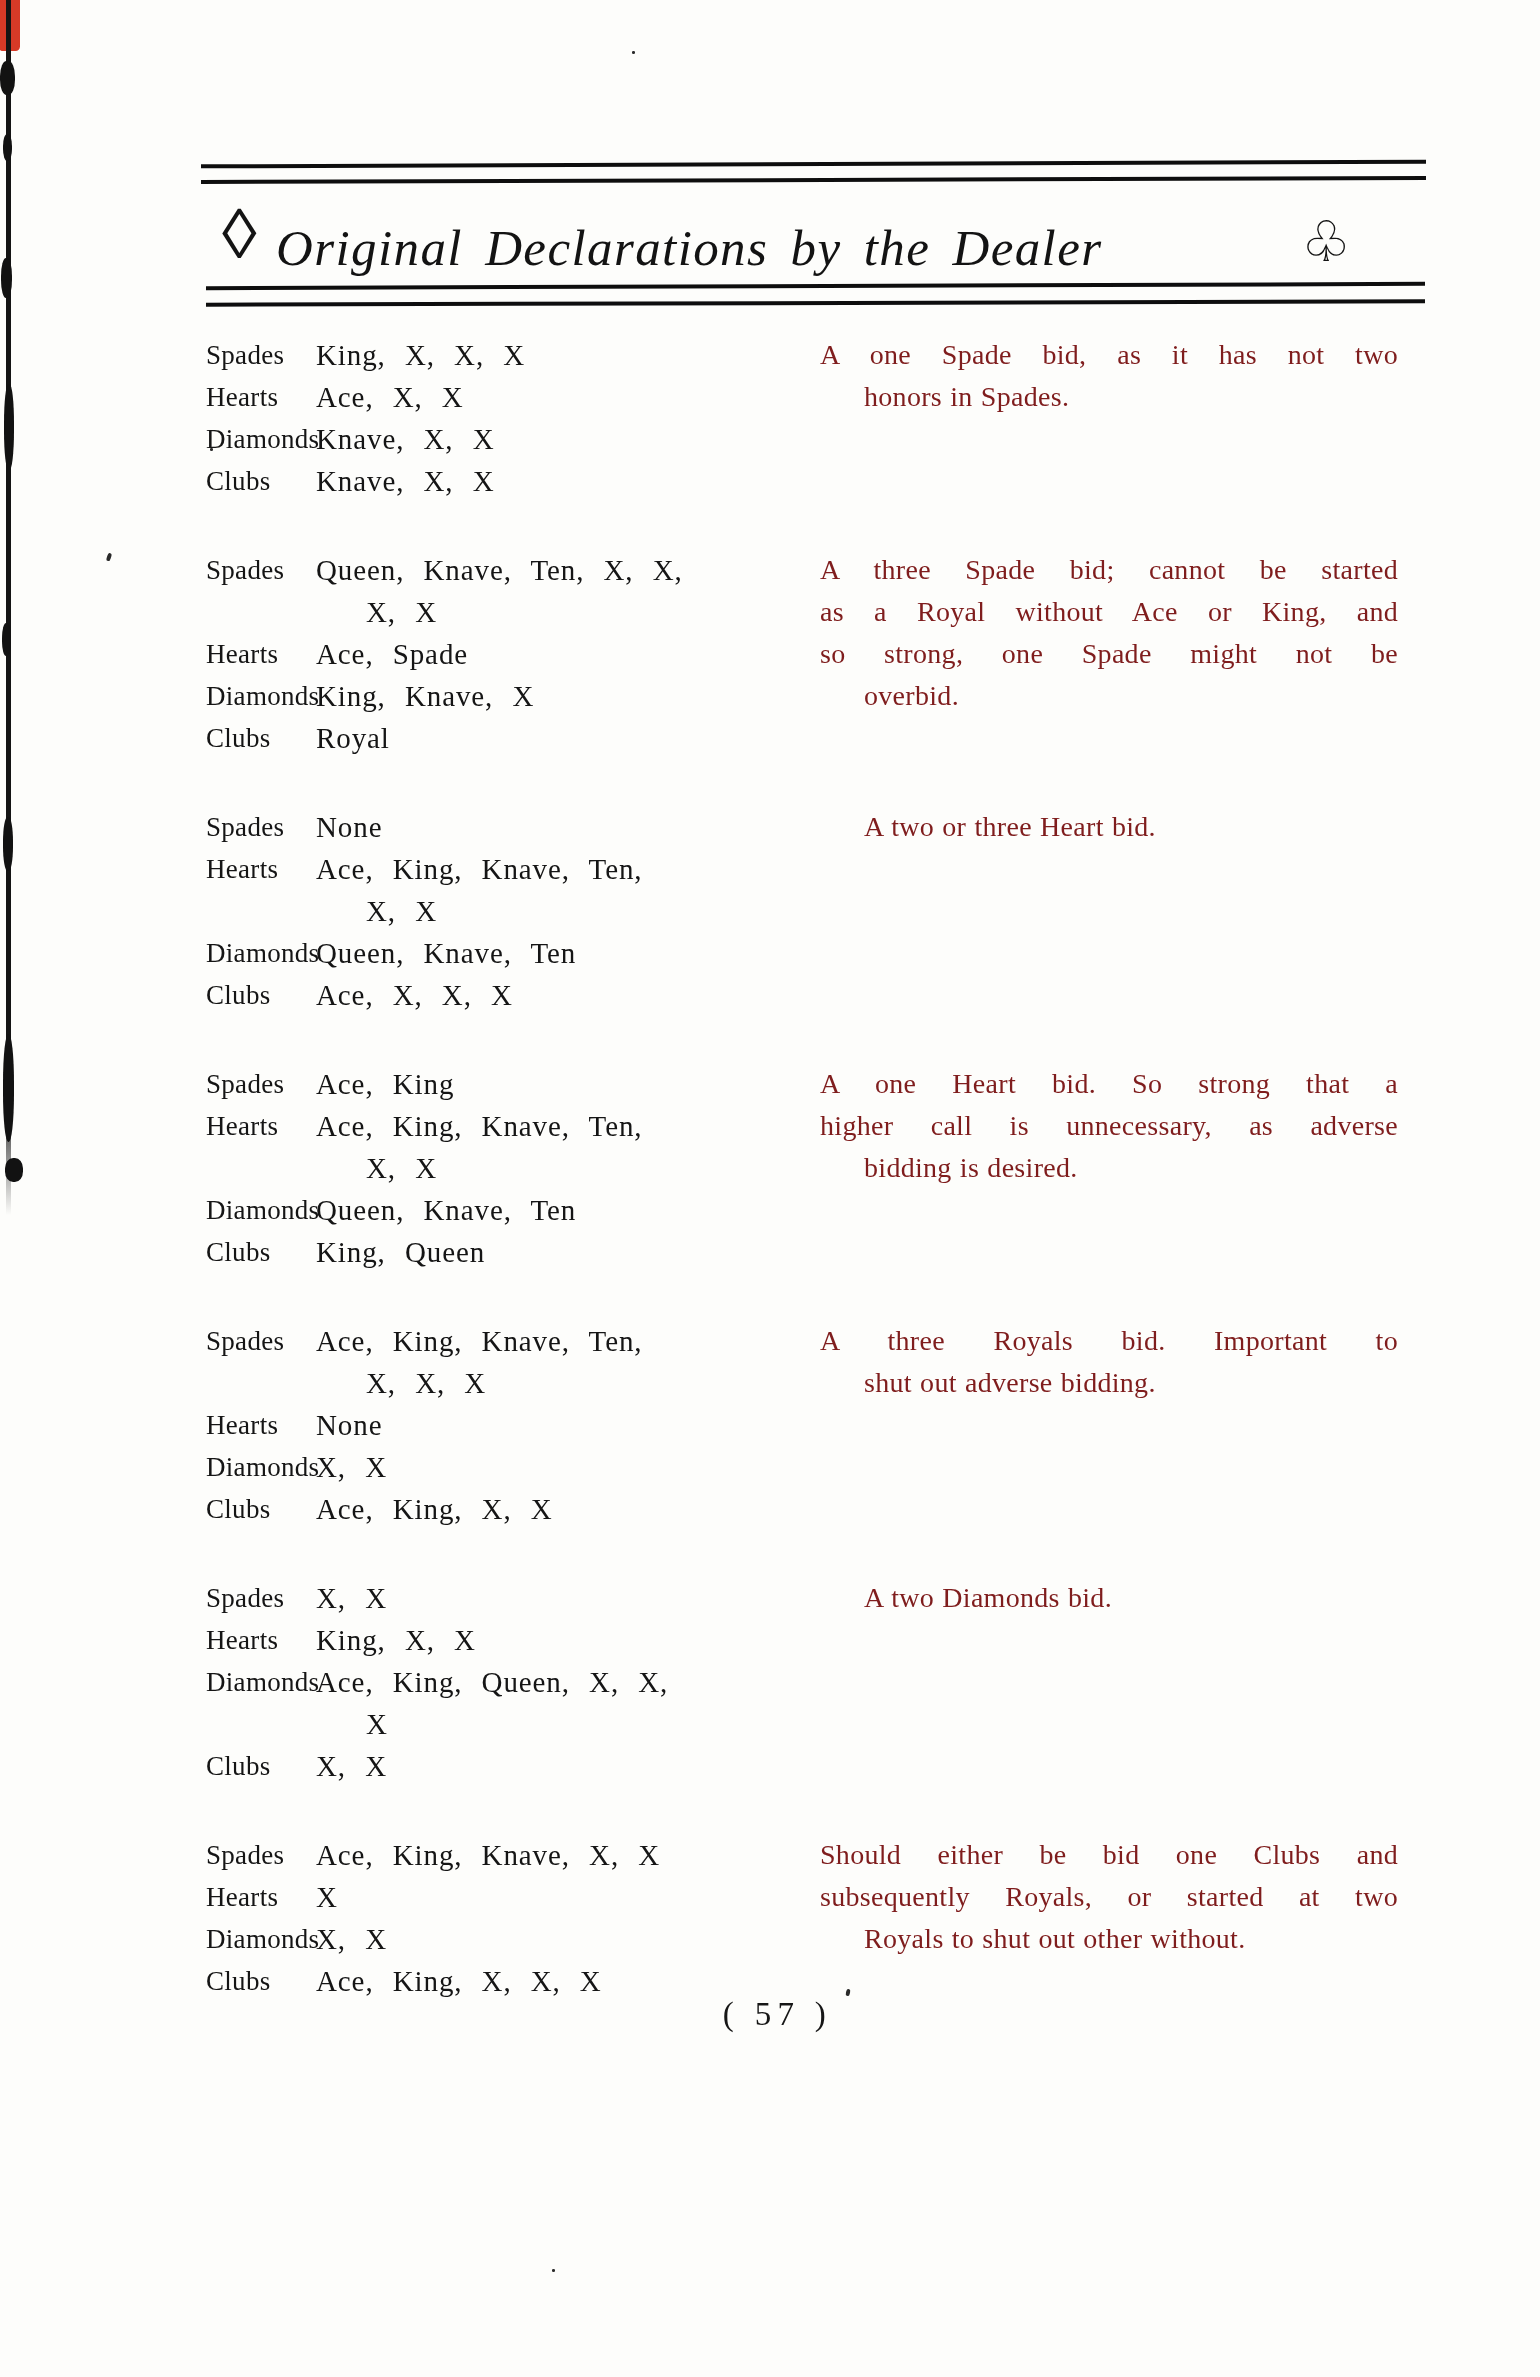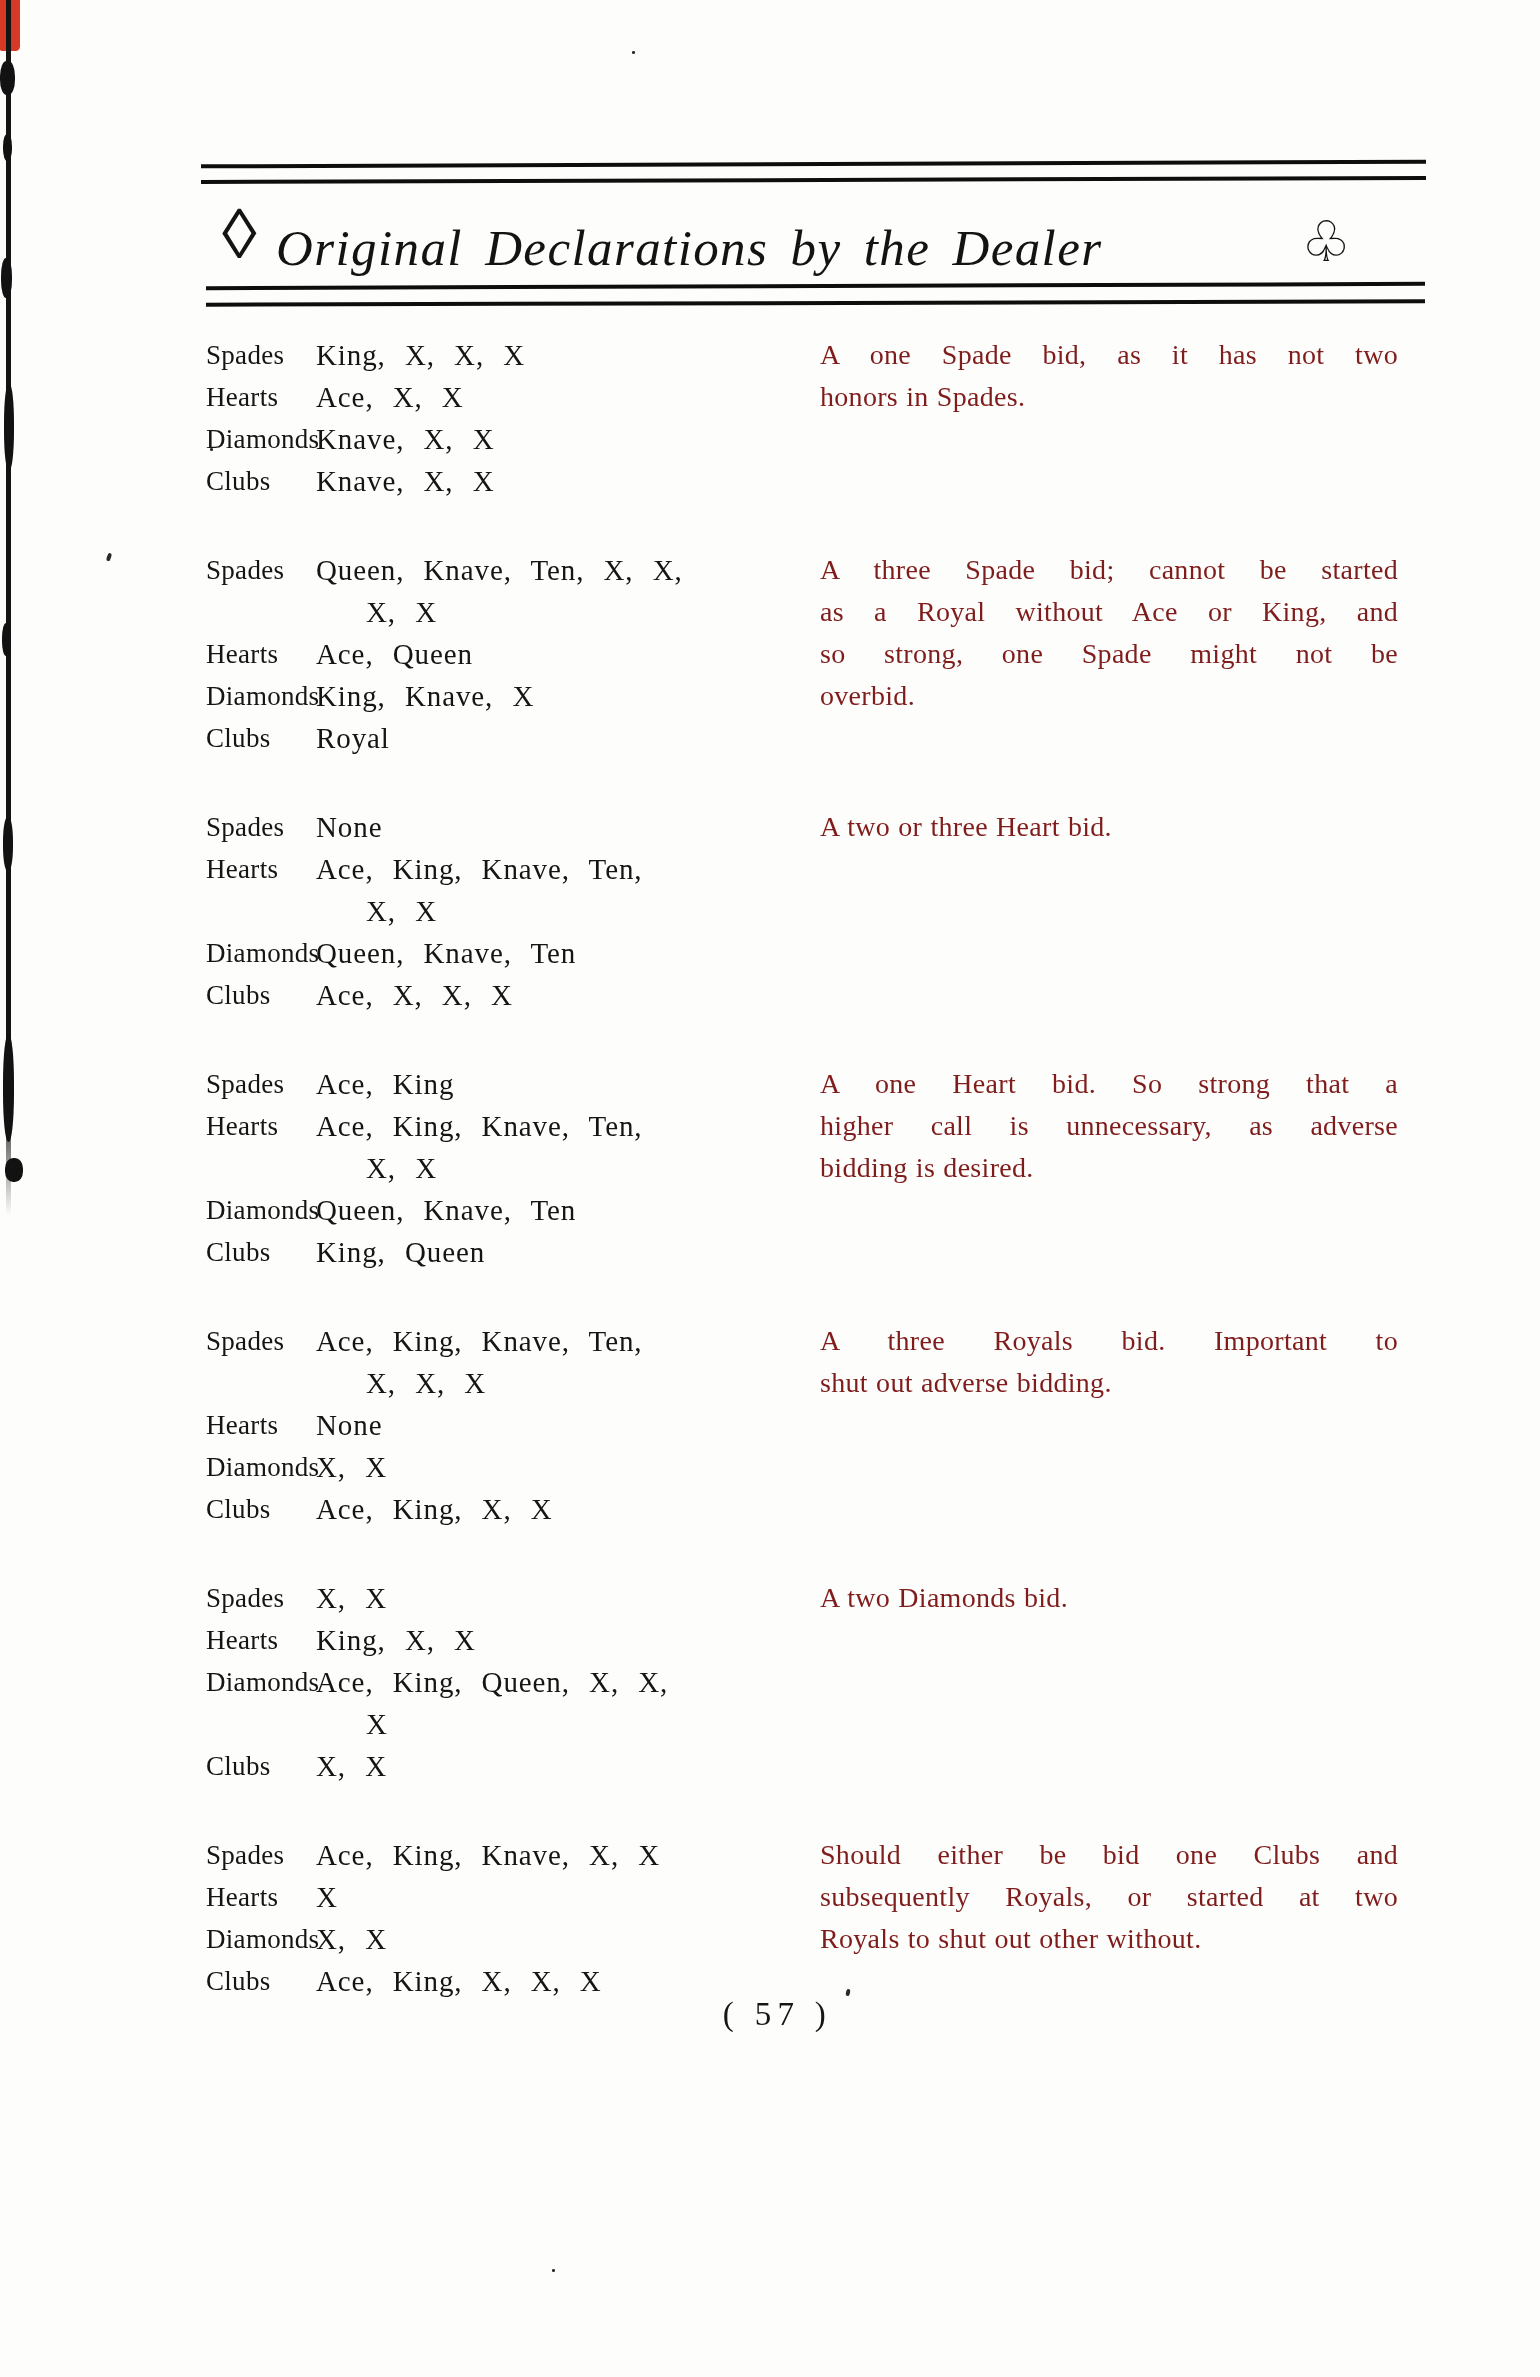--- a/index.html
+++ b/index.html
@@ -40,21 +40,21 @@
   .blocks{position:absolute;left:206px;top:334px;width:1194px;}
   .block{display:flex;align-items:flex-start;margin-bottom:47px;}
   .hand{flex:none;width:614px;font-size:29px;line-height:42px;letter-spacing:0.9px;word-spacing:11px;}
   .suit-row{display:flex;}
   .suit{flex:none;width:110px;font-size:27px;letter-spacing:0.3px;word-spacing:normal;}
   .cards{flex:1;}
   .card-line{display:block;white-space:nowrap;}
   .card-line.cont{padding-left:50px;}
   .comment{flex:none;width:578px;font-size:28px;line-height:42px;letter-spacing:0.3px;word-spacing:0.9px;color:#7f1d1d;}
   .cline{display:block;text-align:justify;text-align-last:justify;white-space:nowrap0;}
-  .cline.last{text-align:left;text-align-last:left;}
+  .cline.last{text-align:left;text-align-last:left;margin-left:44px;}
 
   
   .page-number{
     position:absolute;left:0;right:0;top:1996px;
     text-align:center;padding-left:15px;
     font-size:33px;letter-spacing:6.3px;color:#161616;
   }
 </style>
 </head>
 <body>
@@ -124,21 +124,21 @@
           <div class="suit-row">
             <span class="suit">Spades</span>
             <span class="cards">
               <span class="card-line">Queen, Knave, Ten, X, X,</span>
               <span class="card-line cont">X, X</span>
             </span>
           </div>
           <div class="suit-row">
             <span class="suit">Hearts</span>
             <span class="cards">
-              <span class="card-line">Ace, Queen</span>
+              <span class="card-line">Ace, Spade</span>
             </span>
           </div>
           <div class="suit-row">
             <span class="suit">Diamonds</span>
             <span class="cards">
               <span class="card-line">King, Knave, X</span>
             </span>
           </div>
           <div class="suit-row">
             <span class="suit">Clubs</span>

